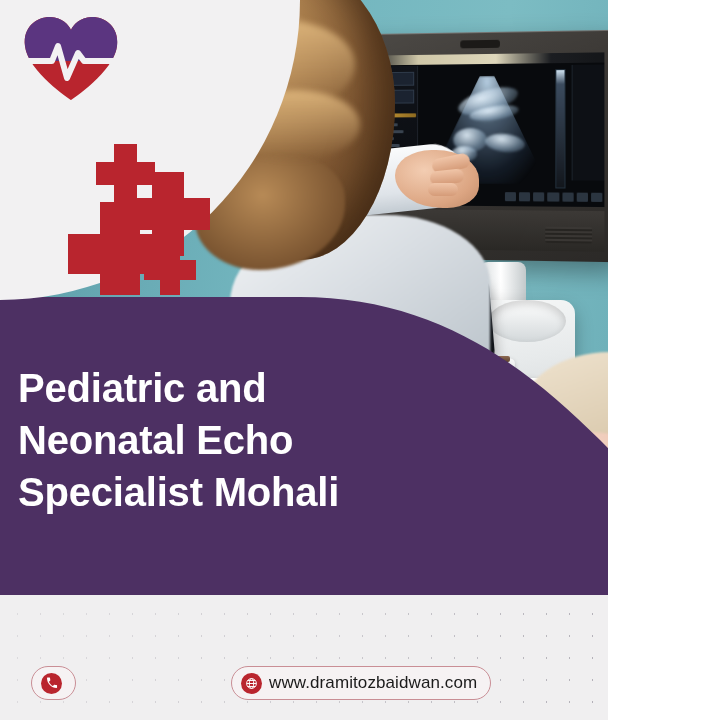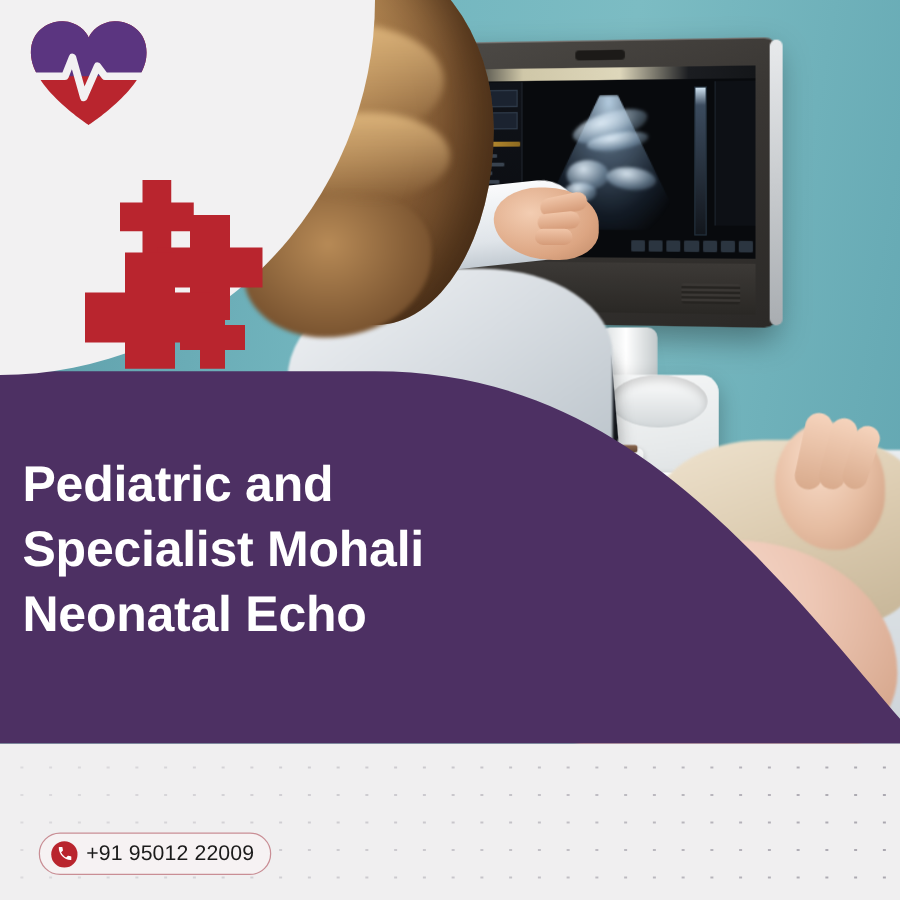--- a/index.html
+++ b/index.html
@@ -4,21 +4,21 @@
 <style>
   * { margin:0; padding:0; box-sizing:border-box; }
   html,body { width:720px; height:720px; }
   body {
     font-family:"Liberation Sans", sans-serif;
     background:#ffffff;
     overflow:hidden;
   }
   #poster {
     position:relative;
-    width:720px; height:720px;
+    width:608px; height:720px;
     overflow:hidden;
     background:#4d7c0f;
   }
 
   
   .photo-area {
     position:absolute; left:0; top:0; width:720px; height:595px;
     overflow:hidden;
     background:#6cb2bc;
   }
@@ -449,32 +449,43 @@
       <path d="M150,42 h32 v26 h26 v32 h-26 v26 h-32 v-26 h-26 v-32 h26 z" transform="translate(-60,0)"></path>
 
       <path d="M98,72 h40 v32 h32 v40 h-32 v32 h-40 v-32 h-32 v-40 h32 z" transform="translate(-60,0)"></path>
 
       <path d="M158,130 h20 v16 h16 v20 h-16 v16 h-20 v-16 h-16 v-20 h16 z" transform="translate(-60,-16)"></path>
     </g>
   </svg>
 
   <div class="title-block">
     <div class="title-line">Pediatric and</div>
+    <div class="title-line">Neonatal Echo</div>
     <div class="title-line">Specialist Mohali</div>
-    <div class="title-line">Neonatal Echo</div>
   </div>
 
   <div class="footer">
     <div class="footer-dots"></div>
   </div>
 
 
   <div class="pill pill-phone">
     <span class="ic-circle">
       <svg width="12" height="12" viewBox="0 0 24 24" fill="#ffffff">
         <path d="M6.6 10.8c1.6 3.1 4.1 5.6 7.2 7.2l2.4-2.4c.3-.3.7-.4 1.1-.3 1.2.4 2.5.6 3.8.6.6 0 1 .4 1 1V21c0 .6-.4 1-1 1C10.8 22 2 13.2 2 2.1c0-.6.4-1 1-1h4.1c.6 0 1 .4 1 1 0 1.3.2 2.6.6 3.8.1.4 0 .8-.3 1.1l-2.8 2.8z"></path>
       </svg>
     </span>
-    <span class="pill-text">+91 95012 22009</span>
   </div>
 
+  <div class="pill pill-web">
+    <span class="ic-circle">
+      <svg width="13" height="13" viewBox="0 0 24 24" fill="none" stroke="#ffffff" stroke-width="1.8">
+        <circle cx="12" cy="12" r="9"></circle>
+        <ellipse cx="12" cy="12" rx="4" ry="9"></ellipse>
+        <line x1="3" y1="12" x2="21" y2="12"></line>
+        <line x1="4.6" y1="6.5" x2="19.4" y2="6.5"></line>
+        <line x1="4.6" y1="17.5" x2="19.4" y2="17.5"></line>
+      </svg>
+    </span>
+    <span class="pill-text">www.dramitozbaidwan.com</span>
+  </div>
 
 </div>
 
 </body></html>

